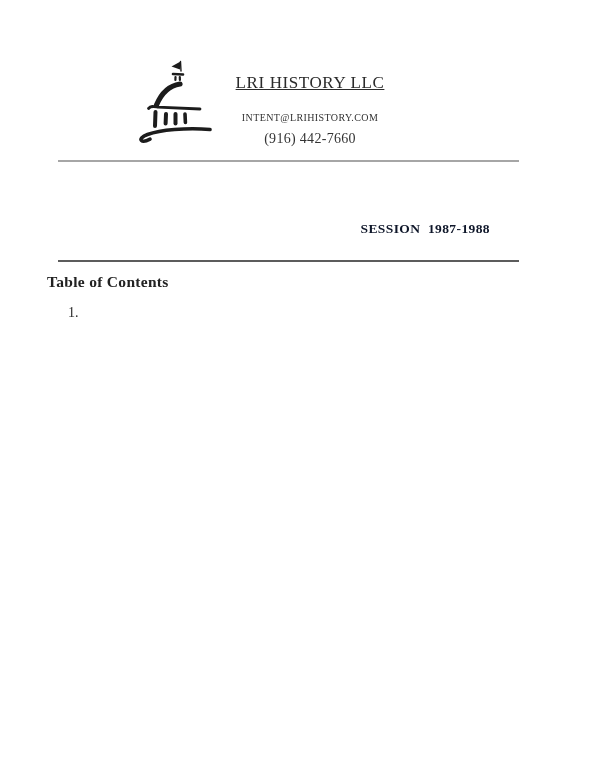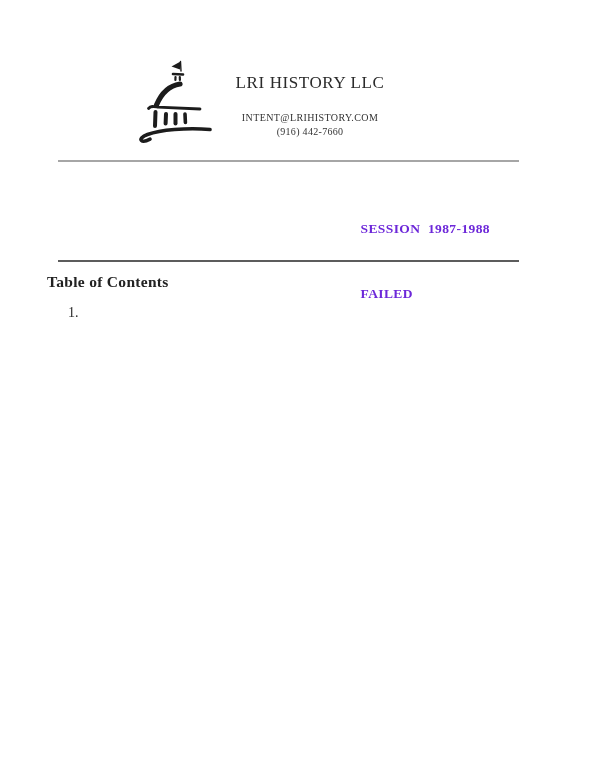--- a/index.html
+++ b/index.html
@@ -17,45 +17,45 @@
   #logo { left: 134px; top: 54px; width: 90px; height: 92px; }
   #logo svg { width: 100%; height: 100%; }
 
   
   #letterhead {
     left: 205px; top: 73px; width: 210px;
     text-align: center;
   }
   .company-name {
     font-size: 17px; line-height: 20px;
-    letter-spacing: 0.6px; color: #2b2b2b;
+    letter-spacing: 0.6px; color: #2b2b2b; text-decoration: underline;
   }
   .contact-line {
     font-size: 10px; line-height: 13.5px;
     letter-spacing: 0.4px; color: #333333;
   }
   .contact-line.first { margin-top: 18px; }
   .phone-line {
-    font-size: 10px; line-height: 13px;
-    letter-spacing: 0.3px; color: #333333; margin-top: 0;
+    font-size: 14px; line-height: 13px;
+    letter-spacing: 0.3px; color: #333333; margin-top: 7px;
   }
 
   
   .rule { left: 58px; width: 461px; height: 2px; }
   #rule-top { top: 160px; background: #a6a6a6; }
   #rule-mid { top: 260px; background: #5c5c5c; }
 
   
   #session-block {
     top: 175px; right: 110px;
-    text-align: left;
+    text-align: right;
     font-weight: bold;
     font-size: 13.5px; line-height: 21.5px;
     letter-spacing: 0.4px;
-    color: #6d28d9;
+    color: #0f172a;
     white-space: pre;
   }
 
   
   #toc-heading {
     left: 47px; top: 272px;
     font-weight: bold;
     font-size: 15.5px; line-height: 19px;
     letter-spacing: 0.3px;
     color: #222222;
@@ -97,21 +97,20 @@
 <div class="abs" id="letterhead">
   <div class="company-name">LRI HISTORY LLC</div>
   <div class="contact-line first">INTENT@LRIHISTORY.COM</div>
   <div class="phone-line">(916) 442-7660</div>
 </div>
 
 <div class="abs rule" id="rule-top"></div>
 
 <div class="abs" id="session-block">
   <div>SESSION  1987-1988</div>
-  <div>FAILED</div>
 </div>
 
 <div class="abs rule" id="rule-mid"></div>
 
 <div class="abs" id="toc-heading">Table of Contents</div>
 
 <div class="abs" id="toc-list">
   <div class="toc-item">
     <span class="num">1.</span>
   </div>

